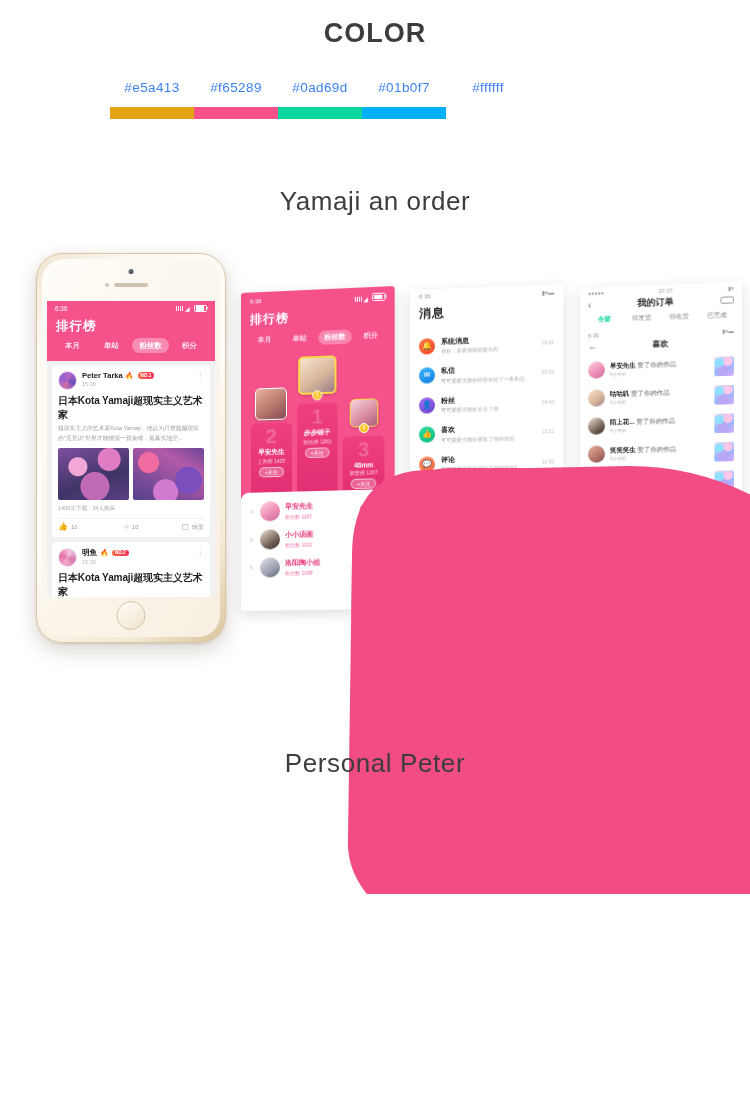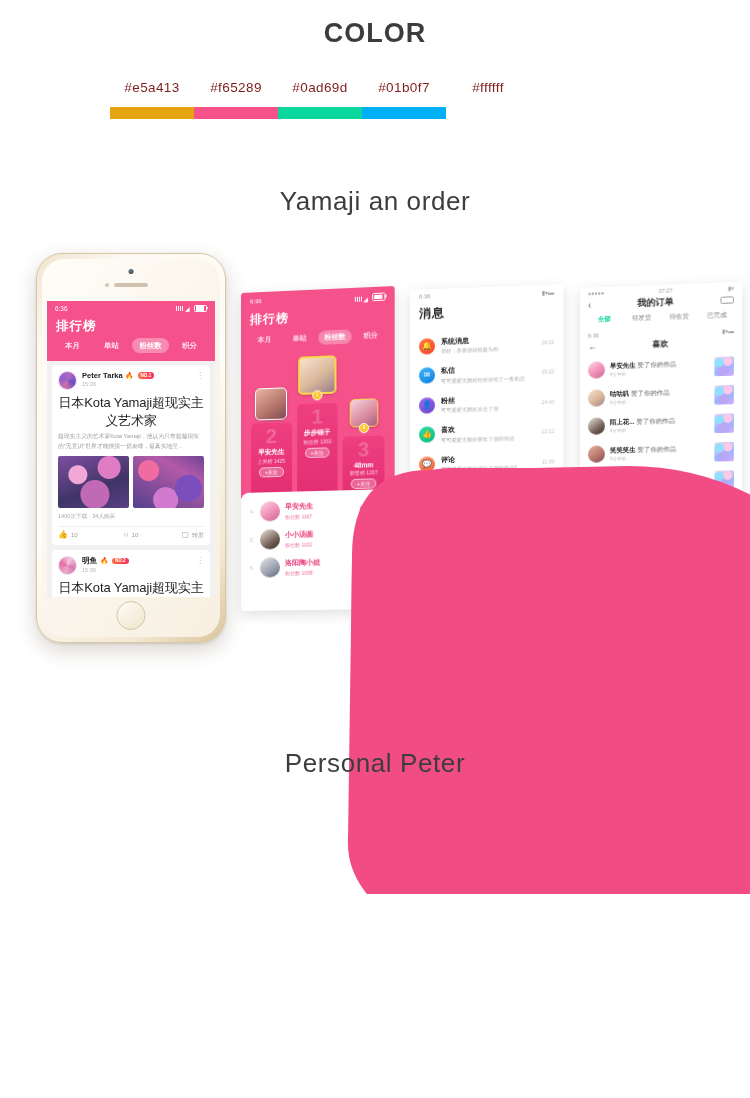--- a/index.html
+++ b/index.html
@@ -13,21 +13,21 @@
   .stage{position:absolute;inset:0;width:750px;height:894px;overflow:hidden;}
 
   
   .color-title{
     position:absolute;left:0;top:18px;width:750px;text-align:center;
     font-size:27px;font-weight:bold;letter-spacing:1px;color:#3c3c3c;
   }
   .swatch-wrap{position:absolute;left:110px;top:80px;width:420px;}
   .swatch-labels{display:flex;width:420px;}
   .swatch-labels .lbl{
-    width:105px;text-align:center;font-size:13.5px;color:#7f1d1d;letter-spacing:.4px;
+    width:105px;text-align:center;font-size:13.5px;color:#3b82f6;letter-spacing:.4px;
   }
   .swatch-bar{display:flex;width:420px;height:12px;margin-top:12px;}
   .swatch-bar .sw{width:105px;height:12px;}
 
   
   .sec-title{
     position:absolute;width:750px;text-align:center;left:0;
     font-size:26px;color:#3d3d3d;font-weight:400;letter-spacing:.6px;
   }
   #place-order-title{top:186px;}
@@ -111,21 +111,21 @@
   .avatar.a2{background:conic-gradient(from 200deg,#f0a8c8,#e36fa6,#f6c6dc,#d87ab0,#f0a8c8);}
   .uname-row{display:flex;align-items:center;gap:3px;flex:1;min-width:0;}
   .uname{font-size:7.6px;font-weight:bold;color:#222;}
   .fire{font-size:7px;}
   .rank-pill{
     background:linear-gradient(90deg,#ff6a3d,#f5305c);color:#fff;
     font-size:4.6px;font-weight:bold;border-radius:5px;padding:.6px 3px;
   }
   .time{font-size:5.6px;color:#b8b8b8;margin-top:1px;}
   .kebab{color:#bdbdbd;font-size:8px;line-height:7px;letter-spacing:0;margin-left:auto;}
-  .post-title{font-size:13px;font-weight:normal;color:#1d1d1d;margin:4px 0 2px;letter-spacing:-.1px;text-align:center;}
+  .post-title{font-size:10px;font-weight:bold;color:#1d1d1d;margin:4px 0 2px;letter-spacing:-.1px;}
   .post-body{font-size:5.8px;color:#9c9c9c;line-height:1.7;}
   .thumbs{display:flex;gap:4px;margin-top:4px;}
   .thumb{flex:1;height:52px;border-radius:2px;}
   .th1{background:
      radial-gradient(circle at 28% 36%,#f2a8d6 9px,transparent 10px),
      radial-gradient(circle at 72% 22%,#e07cc4 11px,transparent 12px),
      radial-gradient(circle at 52% 74%,#c069b4 14px,transparent 15px),
      linear-gradient(160deg,#7e4fa0,#3f3466 60%,#5b3f86);}
   .th2{background:
      radial-gradient(circle at 22% 28%,#f06ba0 10px,transparent 11px),

